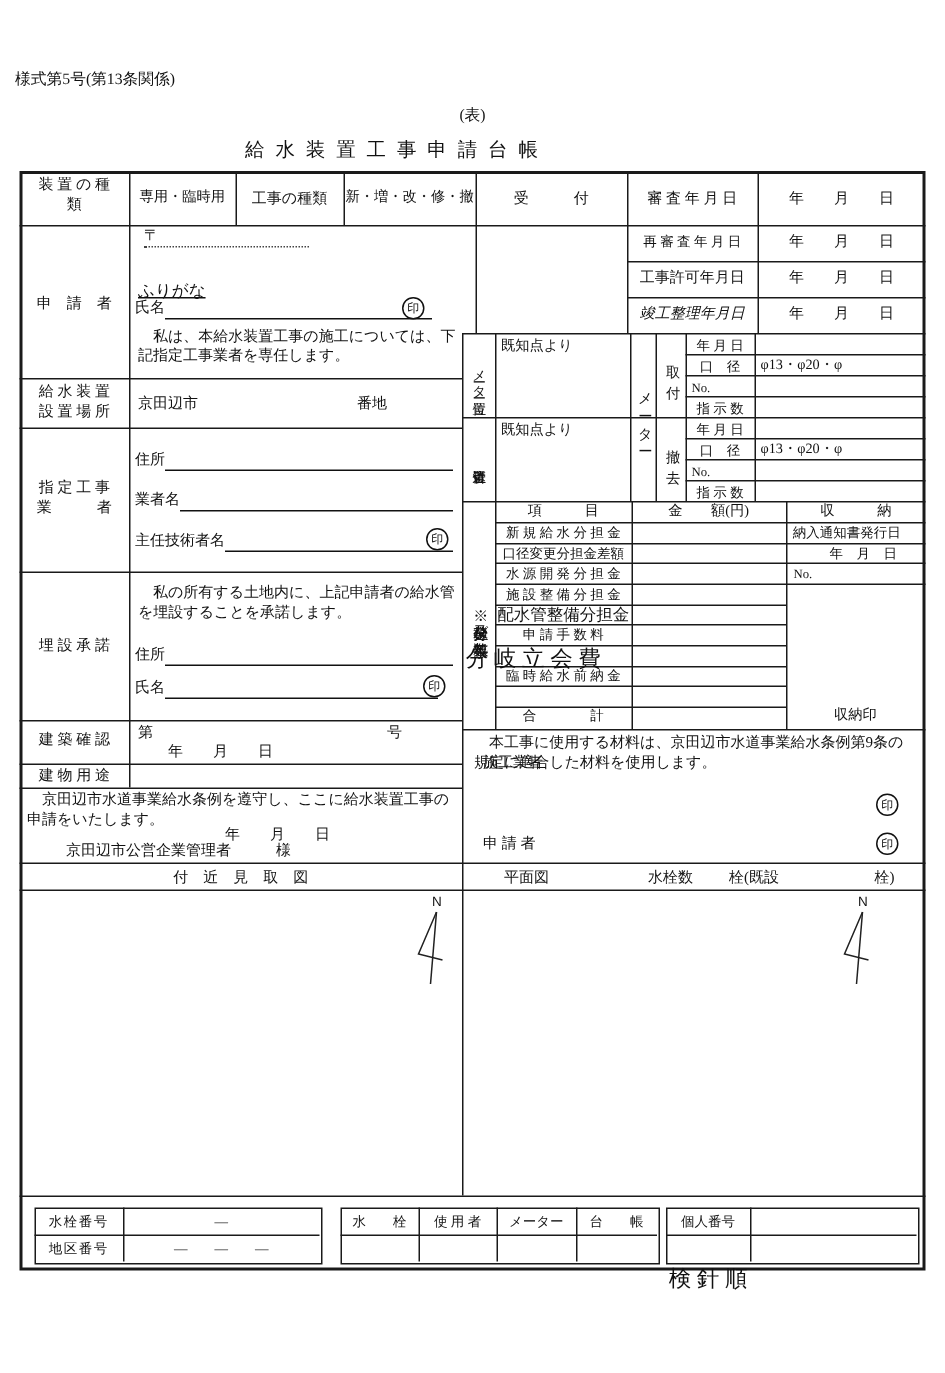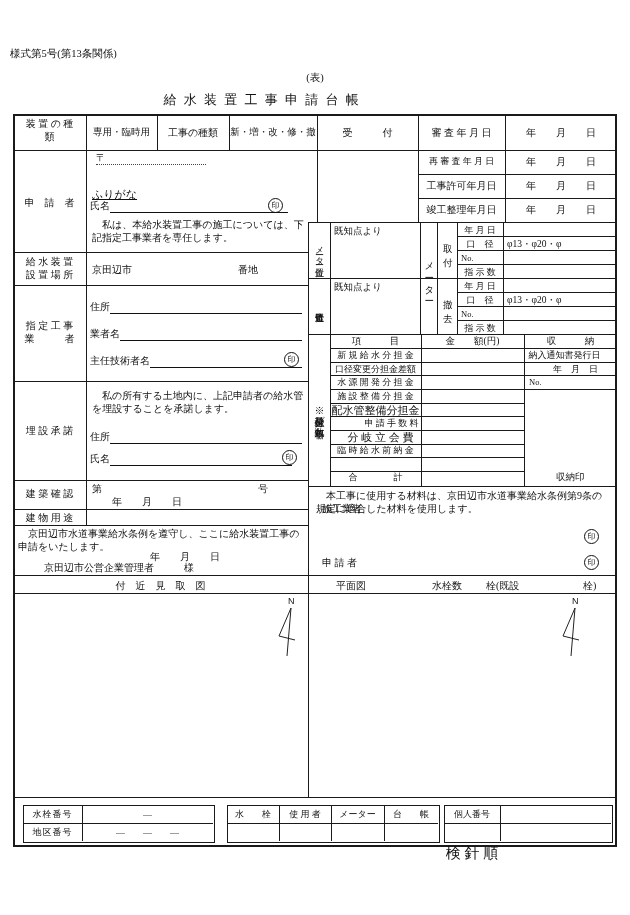--- a/index.html
+++ b/index.html
@@ -89,21 +89,21 @@
   <div class="t c" style="left:157px;top:127px;width:72px;">工事の種類</div>
   <div class="t c" style="left:229px;top:127px;width:88px;font-size:9.5px;">新・増・改・修・撤</div>
   <div class="t c" style="left:317px;top:127px;width:101px;">受　　　付</div>
 
   <div class="t c" style="left:418px;top:127px;width:87px;">審 査 年 月 日</div>
   <div class="t c" style="left:505px;top:127px;width:112px;">年　　月　　日</div>
   <div class="t c" style="left:418px;top:156px;width:87px;font-size:9px;">再 審 査 年 月 日</div>
   <div class="t c" style="left:505px;top:156px;width:112px;">年　　月　　日</div>
   <div class="t c" style="left:418px;top:180px;width:87px;">工事許可年月日</div>
   <div class="t c" style="left:505px;top:180px;width:112px;">年　　月　　日</div>
-  <div class="t c" style="left:418px;top:204px;width:87px;">竣工整理年月日</div>
+  <div class="t c" style="left:418px;top:204px;width:87px;font-style:italic;">竣工整理年月日</div>
   <div class="t c" style="left:505px;top:204px;width:112px;">年　　月　　日</div>
 
   <div class="t c" style="left:13px;top:197px;width:73px;">申　請　者</div>
   <div class="t" style="left:96px;top:152px;"><span class="dot" style="width:110px;"><span>〒</span></span></div>
   <div class="t sm" style="left:92px;top:188px;">ふりがな</div>
   <div class="t" style="left:90px;top:200px;">
     <span>氏名</span><span class="ul" style="width:178px;"></span>
   </div>
   <div class="seal" style="left:268px;top:198px;">印</div>
   <div class="t wrap" style="left:92px;top:219px;width:214px;">　私は、本給水装置工事の施工については、下記指定工事業者を専任します。</div>
@@ -151,22 +151,22 @@
 
   <div class="vcell" style="left:308px;top:334px;width:22px;height:152px;font-size:10px;">※分担金及び手数料等</div>
   <div class="t c" style="left:330px;top:336px;width:91px;font-size:9.5px;">項　　　目</div>
   <div class="t c" style="left:421px;top:336px;width:103px;font-size:9.5px;">金　　額(円)</div>
   <div class="t c" style="left:524px;top:336px;width:93px;font-size:9.5px;">収　　　納</div>
   <div class="t c" style="left:330px;top:350px;width:91px;font-size:9px;">新 規 給 水 分 担 金</div>
   <div class="t c" style="left:330px;top:364px;width:91px;font-size:9px;">口径変更分担金差額</div>
   <div class="t c" style="left:330px;top:377px;width:91px;font-size:9px;">水 源 開 発 分 担 金</div>
   <div class="t c" style="left:330px;top:391px;width:91px;font-size:9px;">施 設 整 備 分 担 金</div>
   <div class="t c" style="left:330px;top:404px;width:91px;font-size:11px;">配水管整備分担金</div>
-  <div class="t c" style="left:330px;top:418px;width:91px;font-size:9px;padding-left:16px;">申 請 手 数 料</div>
-  <div class="t c" style="left:335px;top:431px;width:91px;font-size:11px;">分 岐 立 会 費</div>
+  <div class="t c" style="left:330px;top:418px;width:91px;font-size:9px;">申 請 手 数 料</div>
+  <div class="t c" style="left:310px;top:431px;width:91px;font-size:15px;">分 岐 立 会 費</div>
   <div class="t c" style="left:330px;top:445px;width:91px;font-size:9px;">臨 時 給 水 前 納 金</div>
   <div class="t c" style="left:330px;top:458px;width:91px;font-size:9px;"></div>
   <div class="t c" style="left:330px;top:472px;width:91px;font-size:9px;">合　　　　計</div>
   <div class="t c" style="left:524px;top:350px;width:81px;font-size:9px;">納入通知書発行日</div>
   <div class="t c" style="left:534px;top:364px;width:83px;font-size:9px;">年　月　日</div>
   <div class="t" style="left:529px;top:377px;font-size:8.5px;">No.</div>
   <div class="t" style="left:556px;top:472px;font-size:9.5px;">収納印</div>
 
   <div class="t c" style="left:13px;top:425px;width:73px;">埋 設 承 諾</div>
   <div class="t wrap" style="left:92px;top:390px;width:212px;">　私の所有する土地内に、上記申請者の給水管を埋設することを承諾します。</div>

